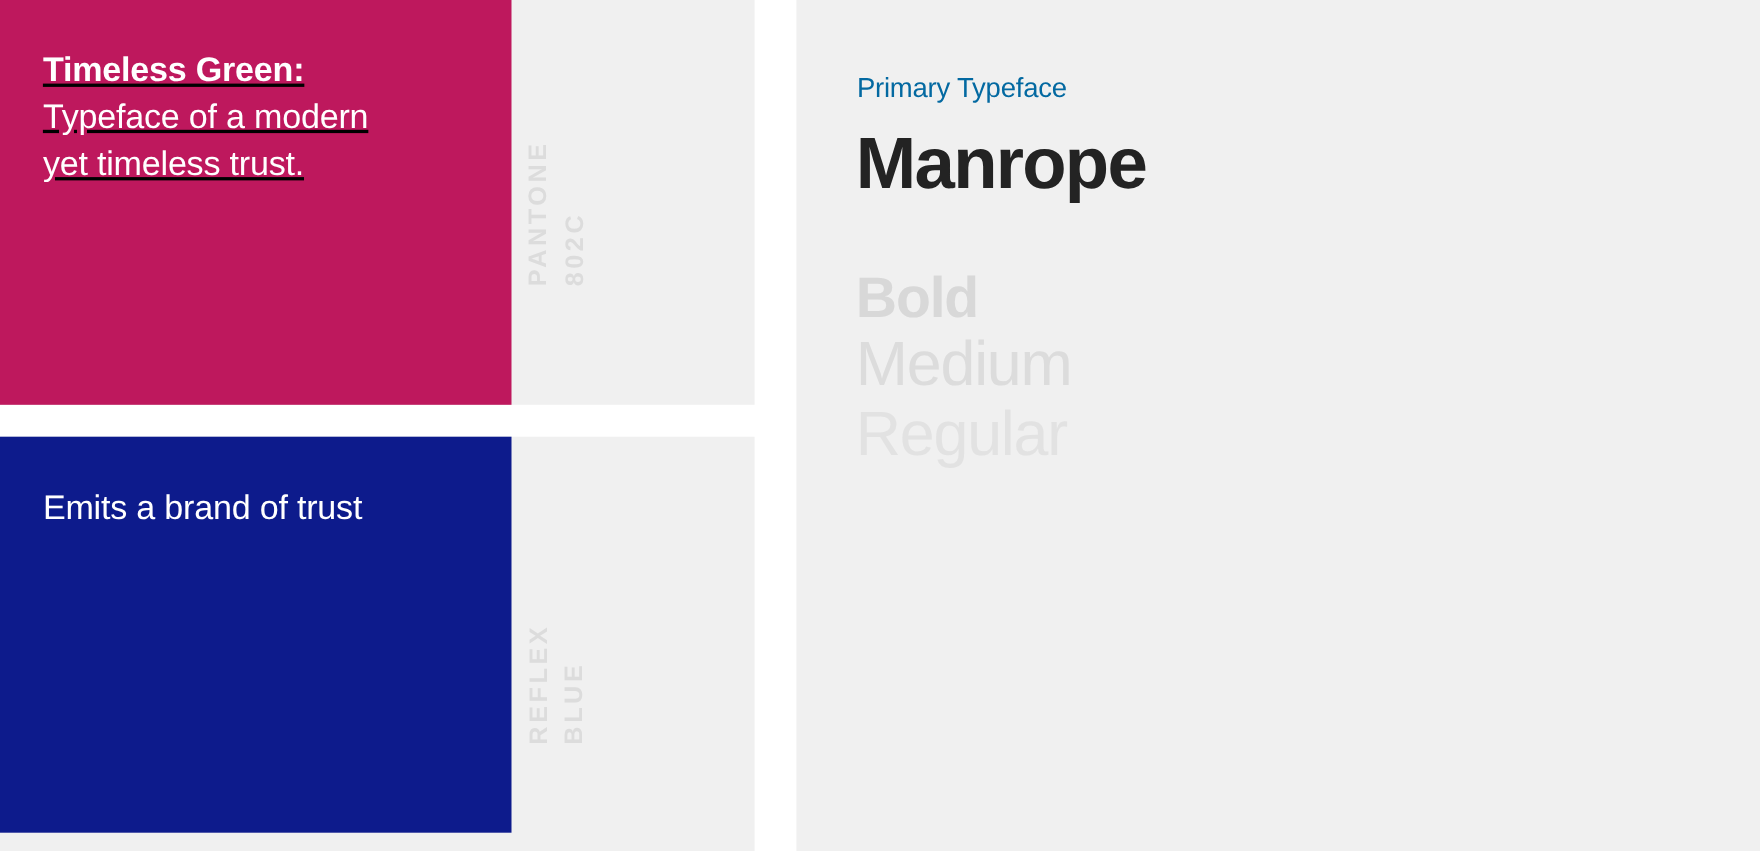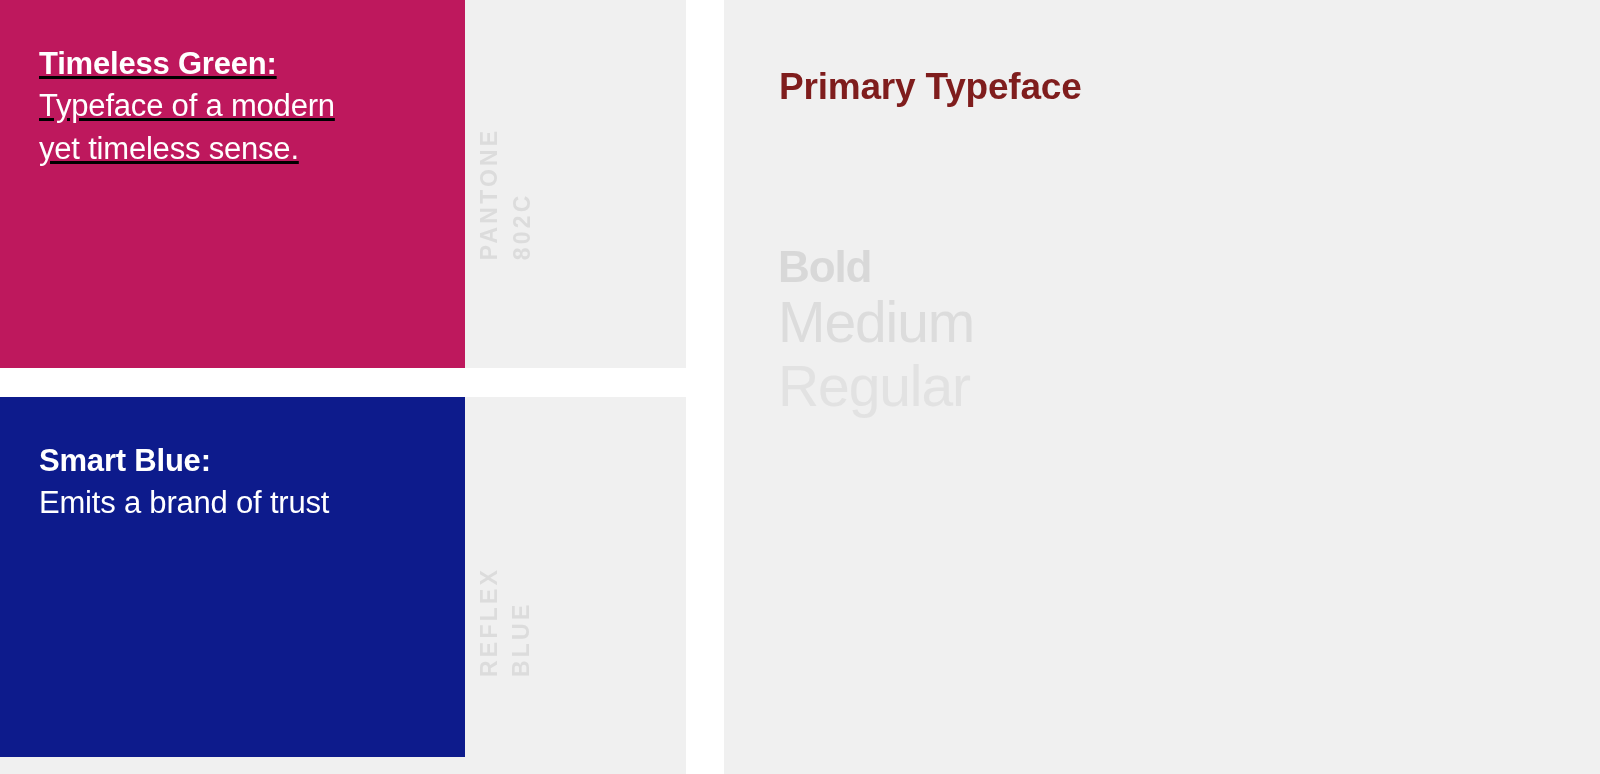--- a/index.html
+++ b/index.html
@@ -106,23 +106,23 @@
     height: 774px;
     background: #f0f0f0;
     overflow: hidden;
   }
 
   .type-eyebrow {
     position: absolute;
     left: 55px;
     top: 66px;
     margin: 0;
-    font-size: 37px;
-    font-weight: 700;
-    color: #7f1d1d;
+    font-size: 25px;
+    font-weight: 400;
+    color: #0369a1;
     letter-spacing: -0.2px;
   }
   .type-name {
     position: absolute;
     left: 54px;
     top: 112px;
     margin: 0;
     font-size: 66px;
     font-weight: 700;
     color: #232323;
@@ -137,62 +137,62 @@
     margin: 0;
     padding: 0;
     list-style: none;
   }
   .weights li {
     margin: 0;
     line-height: 1.12;
     letter-spacing: -1.1px;
     white-space: nowrap;
   }
-  .weights .w-bold    { font-size: 44px; font-weight: 700; color: #d8d8d8; }
+  .weights .w-bold    { font-size: 52px; font-weight: 700; color: #d8d8d8; }
   .weights .w-medium  { font-size: 57px; font-weight: 500; color: #dcdcdc; }
   .weights .w-regular { font-size: 57px; font-weight: 400; color: #e2e2e2; }
 </style>
 </head>
 <body>
 
 <div class="board">
 
   <section class="palette">
 
     <div class="swatch-row green">
       <div class="plate"></div>
 
       <div class="pantone">PANTONE
 802C</div>
 
       <div class="chip" style="background:#be185d;text-decoration:underline;">
         <p class="chip-title">Timeless Green:</p>
         <p class="chip-desc">Typeface of a modern</p>
-        <p class="chip-desc">yet timeless sense.</p>
+        <p class="chip-desc">yet timeless trust.</p>
       </div>
     </div>
 
     <div class="swatch-row blue">
       <div class="plate"></div>
 
       <div class="pantone">PANTONE
 REFLEX BLUE</div>
 
       <div class="chip" style="background:#0d1b8c;">
-        <p class="chip-title">Smart Blue:</p>
         <p class="chip-desc">Emits a brand of trust</p>
       </div>
     </div>
 
   </section>
 
   <section class="typography">
 
     <p class="type-eyebrow">Primary Typeface</p>
 
+    <h1 class="type-name">Manrope</h1>
 
     <ul class="weights">
       <li class="w-bold">Bold</li>
       <li class="w-medium">Medium</li>
       <li class="w-regular">Regular</li>
     </ul>
 
   </section>
 
 </div>

